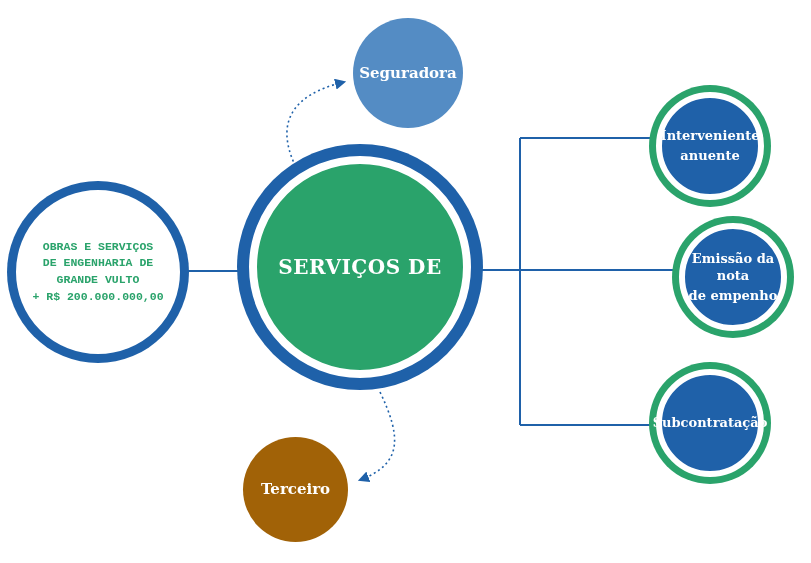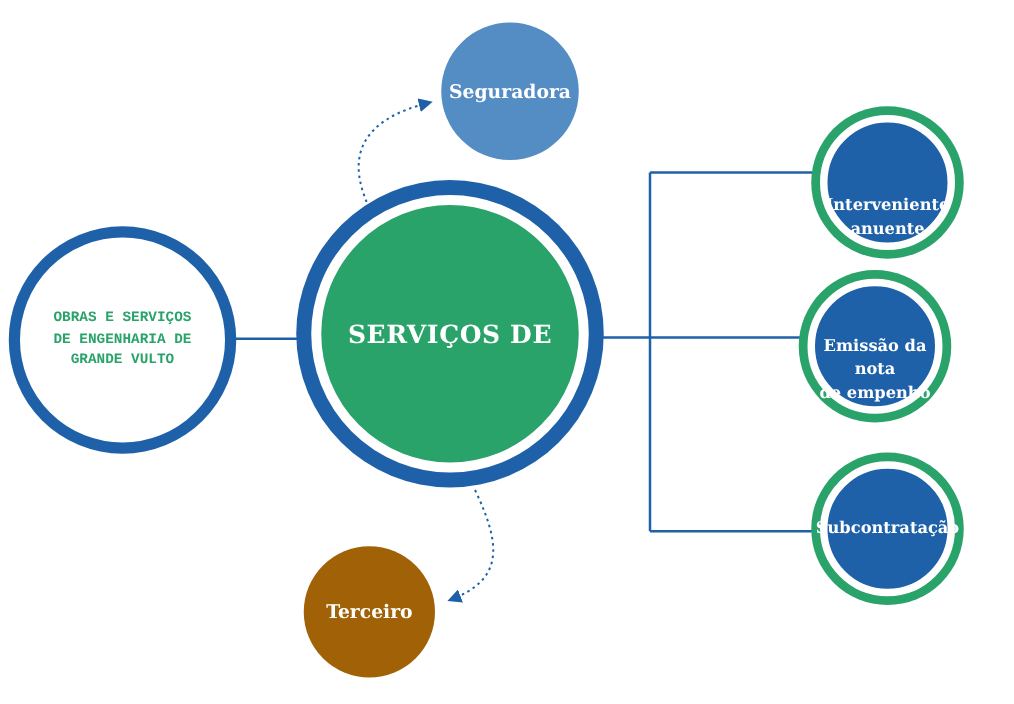--- a/index.html
+++ b/index.html
@@ -69,22 +69,22 @@
     background: #1f61a9;
     border: 6px solid #ffffff;
     box-shadow: 0 0 0 7px #2aa36b;
     color: #ffffff;
     font-size: 13px;
   }
   .right-node span {
     display: block;
     margin: 1px 0;
   }
-  .node-interveniente { left: 656px; top: 92px; justify-content: flex-end; }
-  .node-emissao       { left: 646px; top: 223px; justify-content: flex-end; }
+  .node-interveniente { left: 656px; top: 92px; }
+  .node-emissao       { left: 679px; top: 223px; }
   .node-subcontratacao{ left: 656px; top: 369px; text-align: center; }
   .plain-node {
     color: #ffffff;
     font-size: 15px;
     text-align: center;
   }
   .node-seguradora {
     left: 353px;
     top: 18px;
     width: 110px;
@@ -123,20 +123,21 @@
     <g stroke="#1f61a9" stroke-width="1.6" fill="none" stroke-dasharray="2 3">
       <path d="M300,175 C272,125 290,95 344,82" marker-end="url(#arrow)"></path>
       <path d="M380,392 C402,438 402,464 360,480" marker-end="url(#arrow)"></path>
     </g>
   </svg>
 
   <div class="node left-node">
     <span>OBRAS E SERVIÇOS</span>
     <span>DE ENGENHARIA DE</span>
     <span>GRANDE VULTO</span>
+    <span>+ R$ 200.000.000,00</span>
   </div>
 
   <div class="node center-node">
     <span>SERVIÇOS DE</span>
   </div>
 
   <div class="node plain-node node-seguradora">
     <span>Seguradora</span>
   </div>
 

